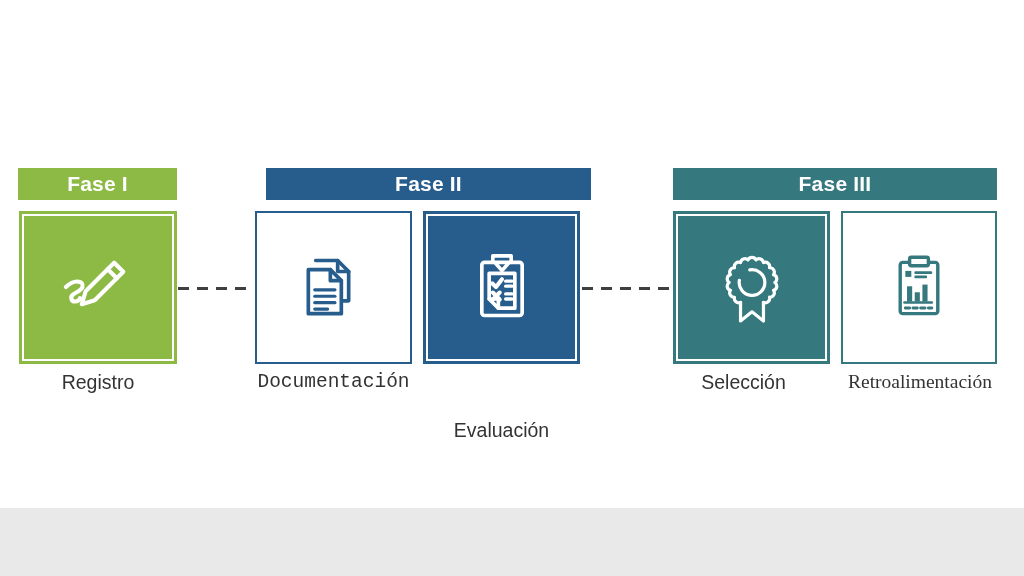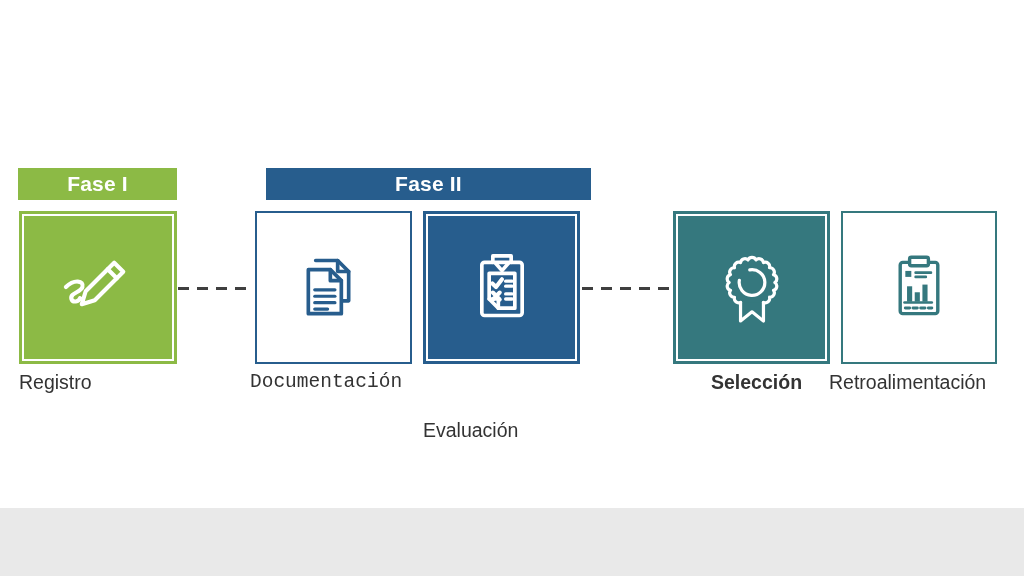--- a/index.html
+++ b/index.html
@@ -7,37 +7,40 @@
   .canvas{position:relative; width:1024px; height:508px; background:#fff; overflow:hidden;}
 
   .phase-header{position:absolute; top:168px; height:32px; display:flex; align-items:center; justify-content:center;
     background:var(--c); color:#fff; font-weight:bold; font-size:21px; letter-spacing:.2px;}
 
   .step-box{position:absolute; top:211px; height:153px; box-sizing:border-box;}
   .step-box.filled{border:3px solid var(--c); background:#fff; padding:2px;}
   .step-box.filled .fill{width:100%; height:100%; background:var(--c); display:flex; align-items:center; justify-content:center;}
   .step-box.outlined{border:2px solid var(--c); background:#fff; display:flex; align-items:center; justify-content:center;}
 
-  .step-label{position:absolute; top:371px; height:26px; text-align:left; font-size:19.5px; color:#333; white-space:nowrap;}
+  .step-label{position:absolute; top:371px; height:26px; text-align:center; font-size:19.5px; color:#333; white-space:nowrap;}
 
   .connector{position:absolute; top:287px; height:3px;
     background:repeating-linear-gradient(90deg, var(--dash) 0 11px, transparent 11px 19px);}
 
   svg{display:block;}
 </style>
 </head>
 <body>
 
 <div class="canvas" style="--dash: #3F3F3F; background: rgb(255, 255, 255);">
 
   <div class="phase-header" style="left: 18px; width: 159px; --c: #8CBA45;">
     <span>Fase I</span>
   </div>
   <div class="phase-header" style="left: 266px; width: 325px; --c: #275D8D;">
     <span>Fase II</span>
+  </div>
+  <div class="phase-header" style="left: 673px; width: 324px; --c: #35787E;">
+    <span>Fase III</span>
   </div>
 
   <div class="step-box filled" style="left: 19px; width: 158px; --c: #8CBA45;">
     <div class="fill">
       <svg width="88" height="88" viewBox="0 0 96 96" fill="none" stroke="#FFFFFF" stroke-width="4.5" stroke-linecap="round" stroke-linejoin="round">
         <g transform="rotate(45 48 48)">
           <path d="M41 16 H55 V60 L48 73 L41 60 Z"></path>
           <path d="M41 26 H55"></path>
         </g>
         <path d="M13 47 C22 38 33 40 31 47 C29.5 53 17 53 19 60 C20.5 64.5 27 63 28.5 59"></path>
@@ -97,19 +100,19 @@
       <rect x="43" y="53" width="6" height="11" fill="#35787E" stroke="none"></rect>
       <rect x="52" y="44" width="6" height="20" fill="#35787E" stroke="none"></rect>
       <path d="M31 65 H63" stroke-width="3"></path>
       <path d="M32 71.5 H37 M41 71.5 H46 M50 71.5 H55 M59 71.5 H63" stroke-width="3.5"></path>
     </svg>
   </div>
 
   <div class="step-label" style="left:19px; width:158px;">Registro</div>
   <div class="step-label" style="left:250px; width:167px;font-family:Liberation Mono, monospace;">Documentación</div>
   <div class="step-label" style="left:423px; width:157px;margin-top:48px;">Evaluación</div>
-  <div class="step-label" style="left:711px; width:157px;font-weight:bold;">Selección</div>
-  <div class="step-label" style="left:829px; width:182px;">Retroalimentación</div>
+  <div class="step-label" style="left:665px; width:157px;">Selección</div>
+  <div class="step-label" style="left:829px; width:182px;font-family:Liberation Serif, serif;">Retroalimentación</div>
 
   <div class="connector" style="left:178px; width:76px;"></div>
   <div class="connector" style="left:582px; width:90px;"></div>
 
 </div>
 
 </body></html>

